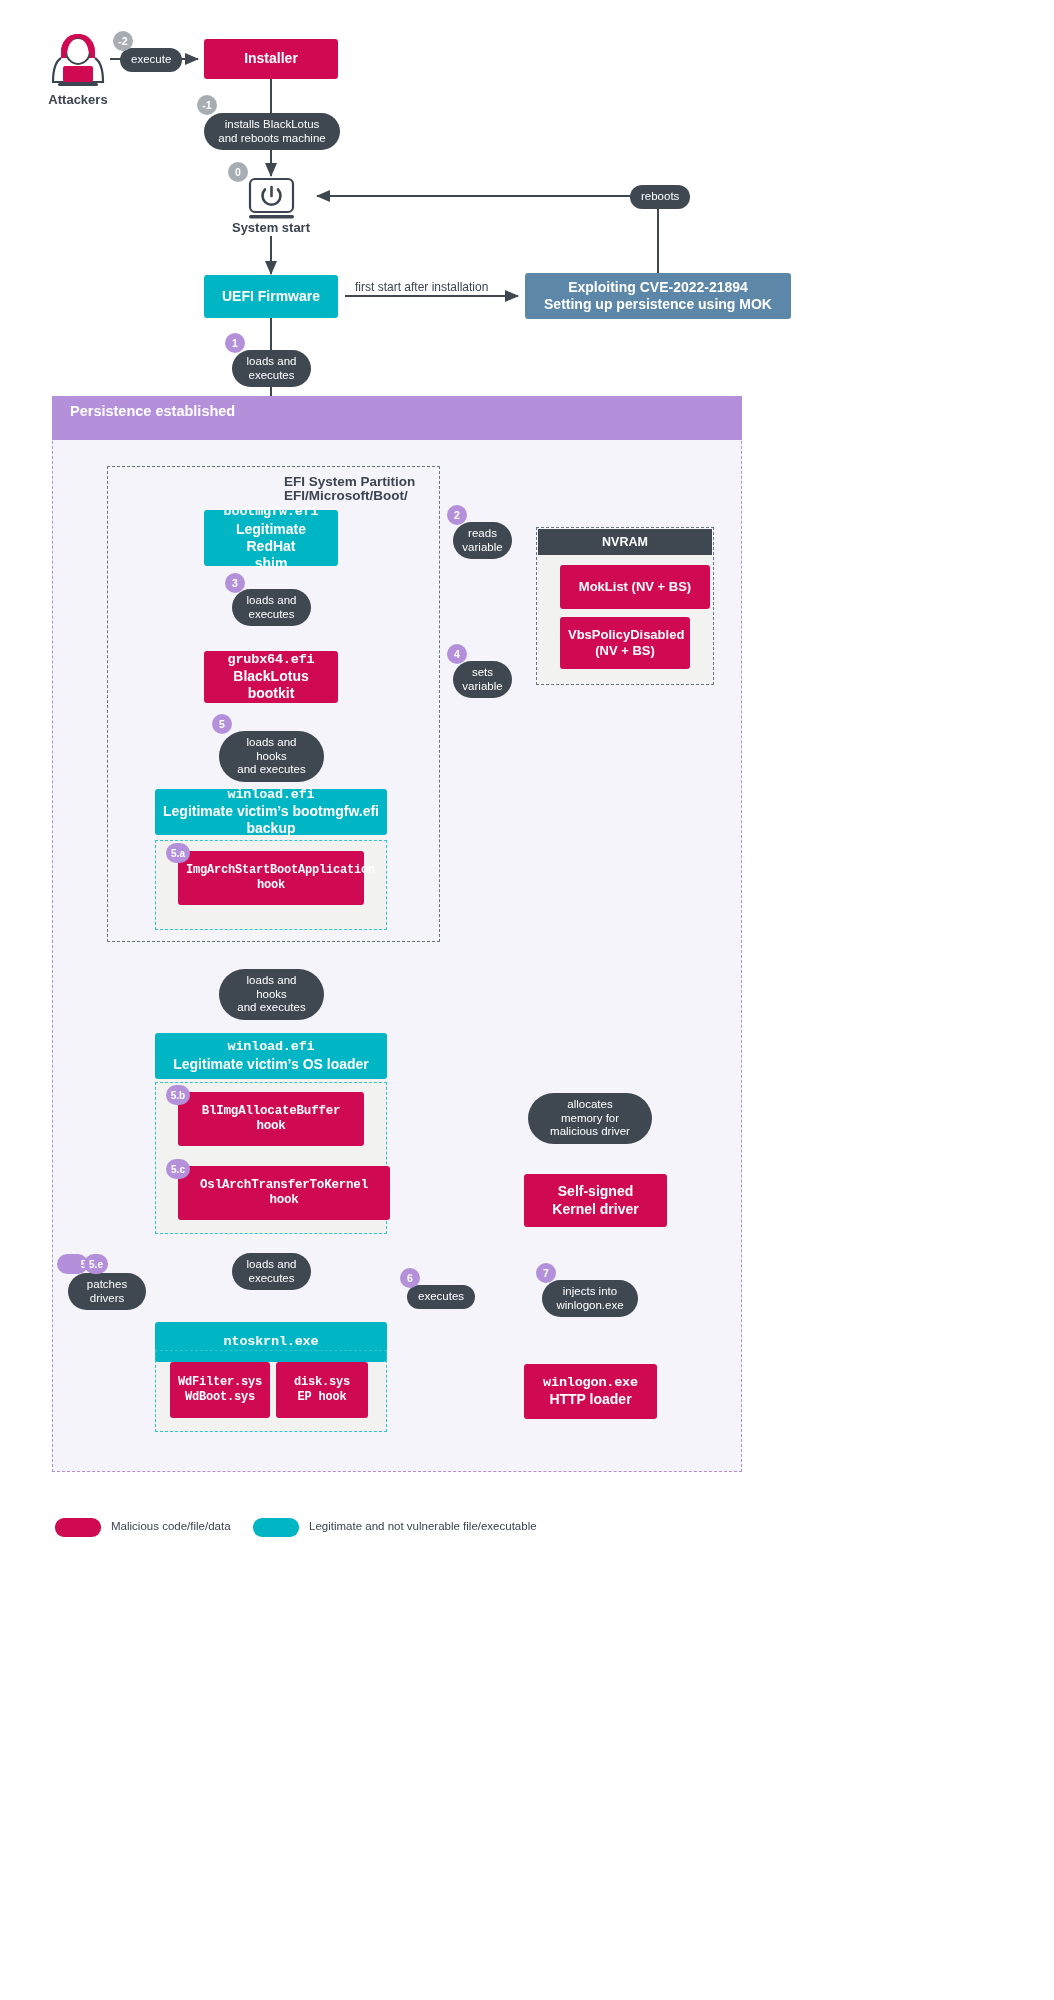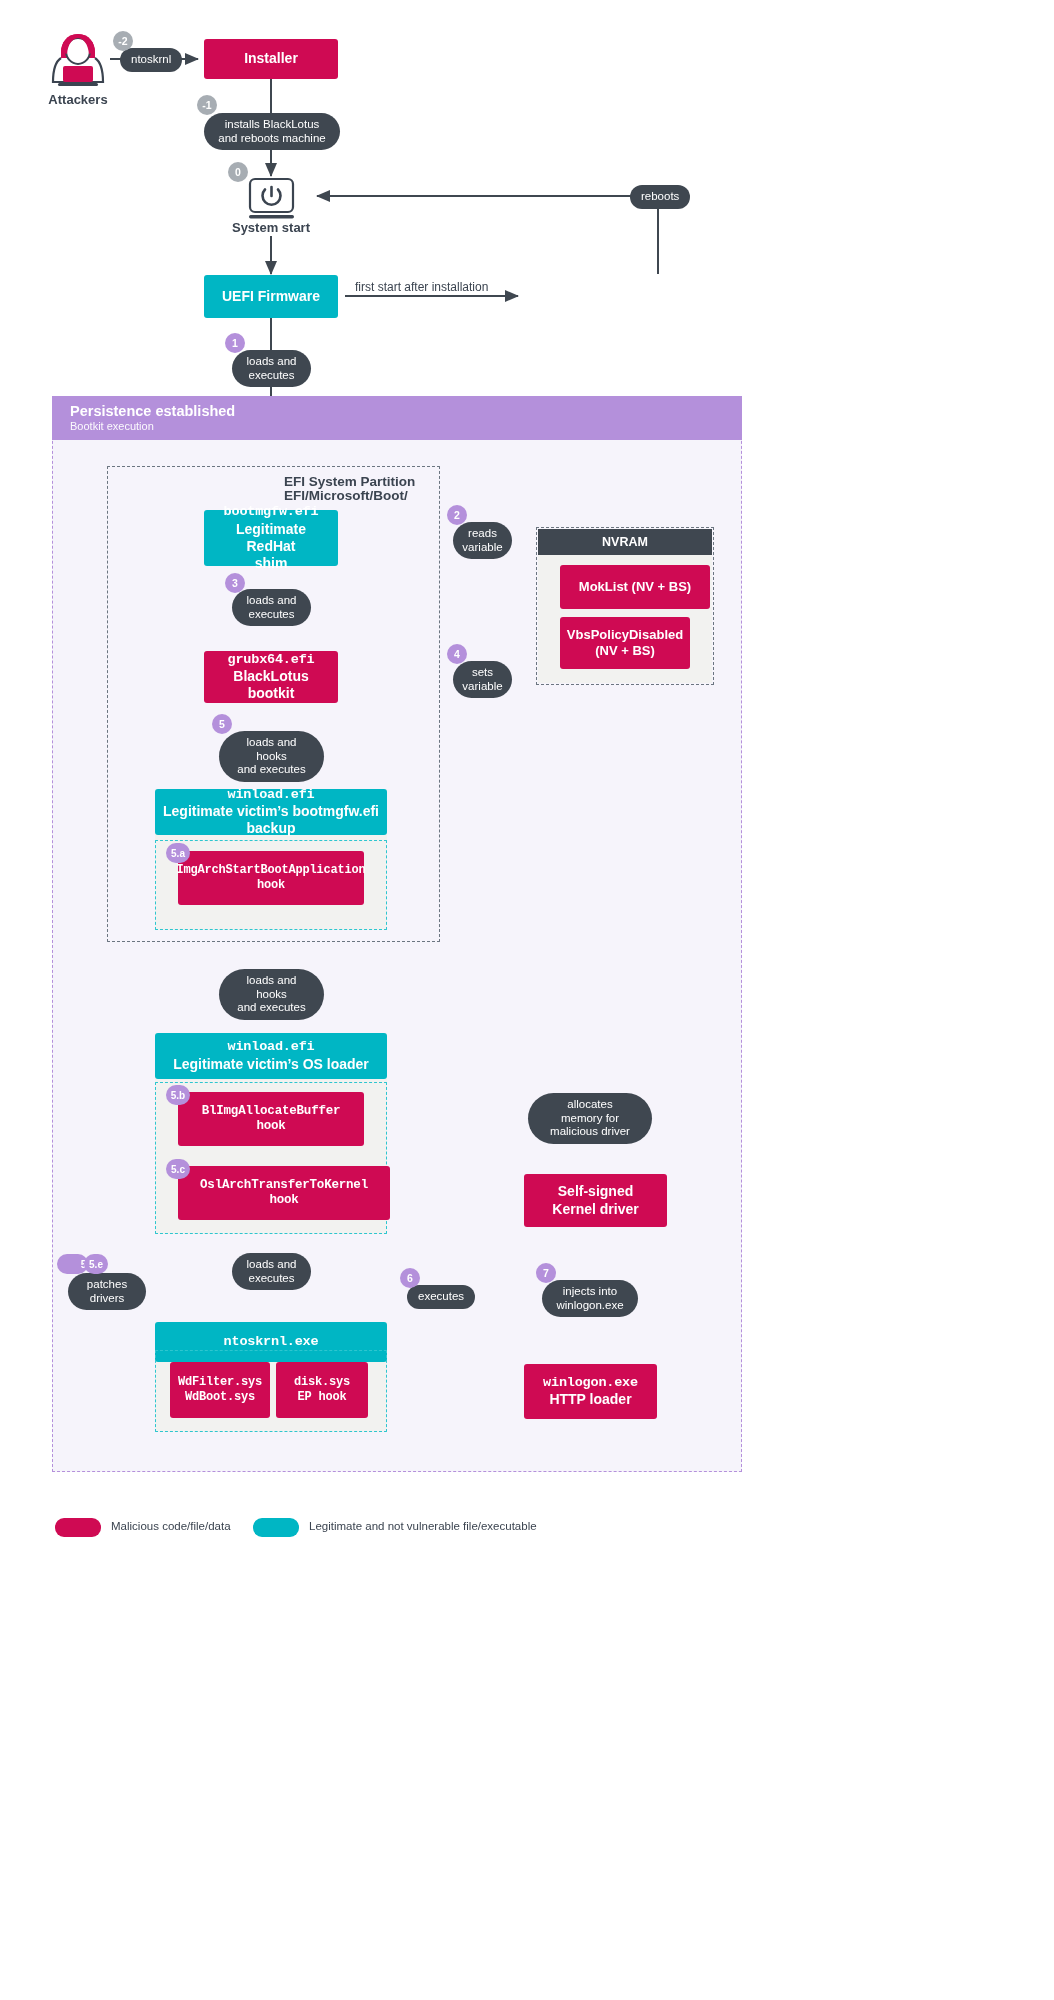--- a/index.html
+++ b/index.html
@@ -12,21 +12,21 @@
     position:relative;
     overflow:hidden;
   }
   .canvas { position:absolute; inset:0; }
   svg.lines { position:absolute; left:0; top:0; width:1054px; height:2000px; pointer-events:none; }
 
   
   .box {
     position:absolute;
     display:flex; flex-direction:column;
-    align-items:center; justify-content:center;
+    justify-content:center;
     text-align:center;
     color:#ffffff;
     border-radius:3px;
     line-height:1.22;
     padding:20px 8px;
   }
   .box.mal  { background:#cf0a53; }
   .box.leg  { background:#00b6c4; }
   .box.blue { background:#5c87a8; }
   .box .t1 { font-size:14px; font-weight:bold; }
@@ -172,21 +172,21 @@
       <rect x="18" y="38" width="30" height="16" rx="2" fill="#cf0a53"></rect>
       <rect x="13" y="55" width="40" height="3" rx="1.5" fill="#3b4450"></rect>
     </svg>
   </div>
   <div class="txt b c" style="left:24px; top:92px; width:108px;text-align:center;">Attackers</div>
 
   <div class="box mal" style="left:204px; top:39px; width:134px; height:40px;">
     <div class="t1">Installer</div>
   </div>
 
-  <div class="pill" style="left:120px; top:48px;">ntoskrnl</div>
+  <div class="pill" style="left:120px; top:48px;">execute</div>
   <div class="step gray" style="left:113px; top:31px;">-2</div>
 
   <div class="pill" style="left:204px; top:113px; width:136px;">installs BlackLotus
 and reboots machine</div>
   <div class="step gray" style="left:197px; top:95px;">-1</div>
 
   <div style="position:absolute; left:248px; top:177px; width:47px; height:45px;">
     <svg viewBox="0 0 47 45" width="47" height="45">
       <rect x="2" y="2" width="43" height="33" rx="5" fill="#fff" stroke="#3b4450" stroke-width="2.2"></rect>
       <path d="M23.5 10 L23.5 19" stroke="#3b4450" stroke-width="2.6" stroke-linecap="round"></path>
@@ -196,31 +196,34 @@
   </div>
   <div class="txt b c" style="left:206px; top:220px; width:130px;">System start</div>
   <div class="step gray" style="left:228px; top:162px;">0</div>
 
   <div class="box leg" style="left:204px; top:275px; width:134px; height:43px;">
     <div class="t1">UEFI Firmware</div>
   </div>
 
   <div class="edge-label" style="left:355px; top:280px;">first start after installation</div>
 
+  <div class="box blue" style="left:525px; top:273px; width:266px; height:46px;">
+    <div class="t1">Exploiting CVE-2022-21894</div>
+    <div class="t2">Setting up persistence using MOK</div>
+  </div>
 
   <div class="pill" style="left:630px; top:185px;">reboots</div>
 
   <div class="pill" style="left:232px; top:350px; width:79px;">loads and
 executes</div>
   <div class="step purple" style="left:225px; top:333px;">1</div>
 
   <div id="persist-outer"></div>
   <div id="persist-header">
     <div class="ph-title">Persistence established</div>
-    <div class="ph-sub">Bootkit execution</div>
   </div>
 
   <div class="dash-gray" style="left:107px; top:466px; width:333px; height:476px;"></div>
   <div class="txt b" style="left:284px; top:474px; font-size:13.5px;">EFI System Partition</div>
   <div class="txt b" style="left:284px; top:488px; font-size:13.5px;">EFI/Microsoft/Boot/</div>
 
   <div class="box leg" style="left:204px; top:510px; width:134px; height:56px;">
     <div class="mono">bootmgfw.efi</div>
     <div class="t2">Legitimate RedHat</div>
     <div class="t2">shim</div>

